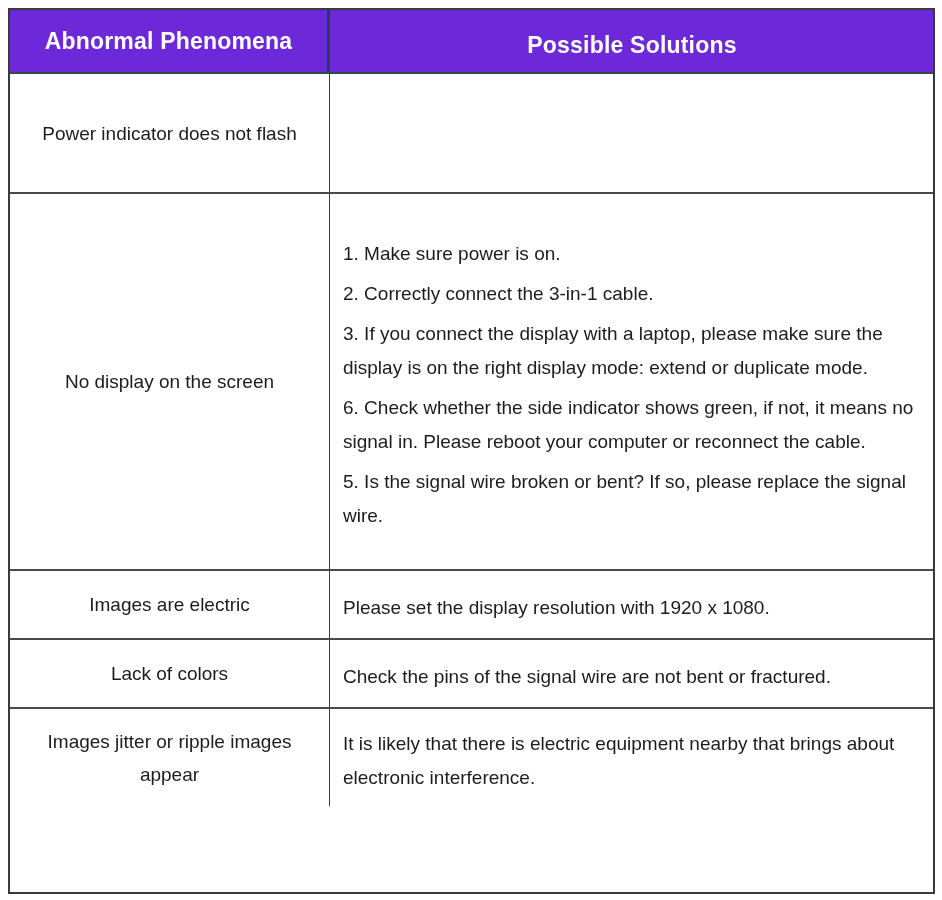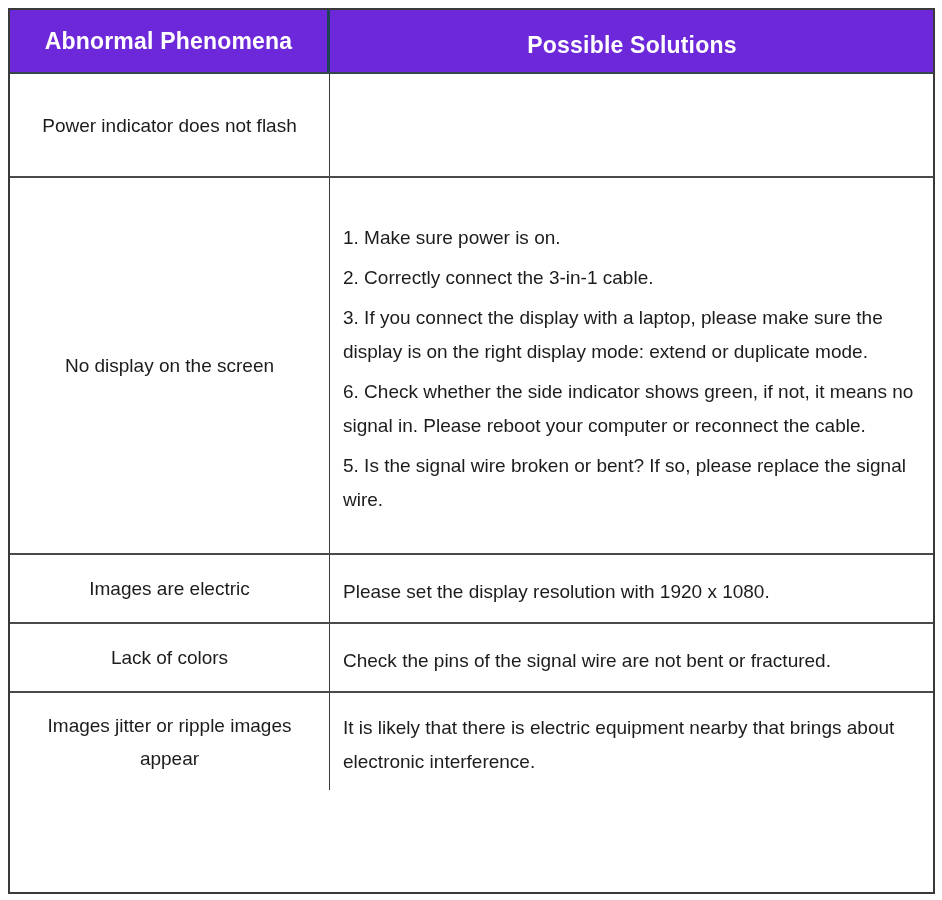--- a/index.html
+++ b/index.html
@@ -58,21 +58,21 @@
     color: #ffffff;
     font-size: 23px;
     font-weight: 700;
     letter-spacing: 0.2px;
     align-items: center;
     justify-content: center;
     text-align: center;
     flex-direction: row;
   }
   .header-row .cell-left { border-right: 3px solid #1e4258; }
-  .row-1 { height: 104px; }
+  .row-1 { height: 120px; }
   .row-2 { height: 377px; }
   .row-3 { height: 69px; }
   .row-4 { height: 69px; }
   .row-5 { height: 104px; }
   .row-6 { height: 97px; }
   .starred-wrap { max-width: 518px; }
   .starred-first { margin-right: 43px; }
   .sol-p { margin: 3px 0; }
   .sol-single { margin: 0; }
 </style>

